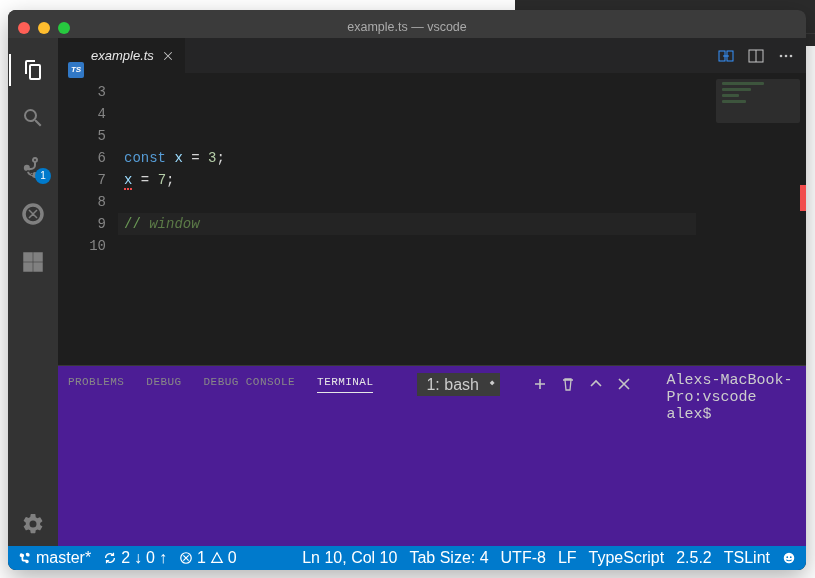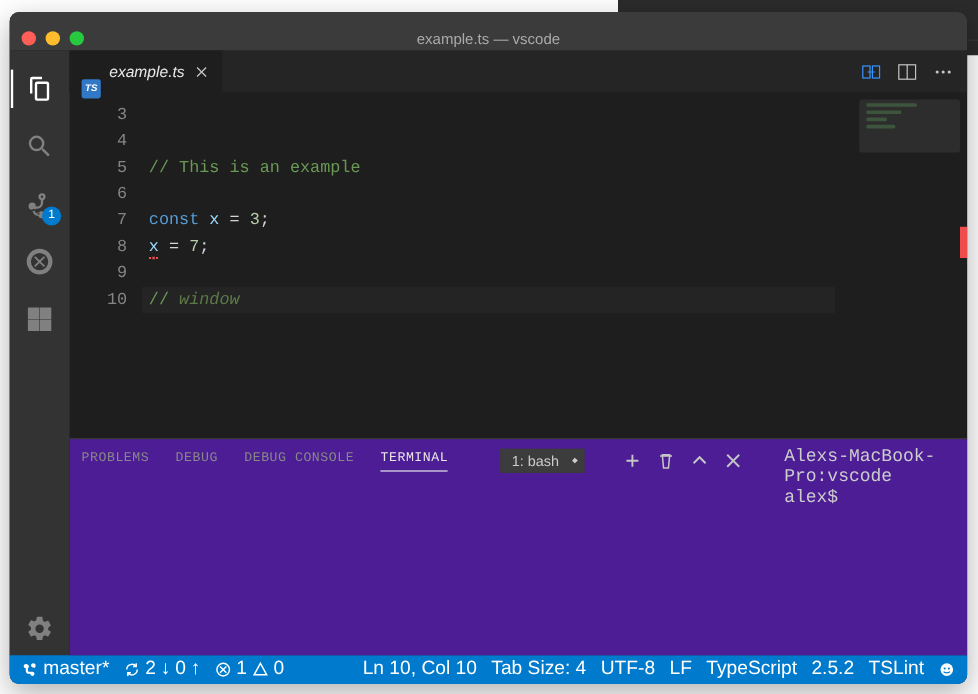--- a/index.html
+++ b/index.html
@@ -18,22 +18,22 @@
     border-radius: 8px;
     overflow: hidden;
     display: flex;
     flex-direction: column;
     box-shadow: 0 8px 24px rgba(0,0,0,0.3);
   }
   .titlebar {
     height: 28px;
     background: #3b3b3b;
     display: flex;
-    align-items: flex-start;
-    padding: 16px 10px;
+    align-items: flex-end;
+    padding: 4px 10px;
     position: relative;
     flex-shrink: 0;
   }
   .traffic-lights { display: flex; gap: 8px; }
   .tl { width: 12px; height: 12px; border-radius: 50%; }
   .tl.red { background: #ff5f56; }
   .tl.yellow { background: #ffbd2e; }
   .tl.green { background: #27c93f; }
   .titlebar-title {
     position: absolute;
@@ -190,21 +190,21 @@
     color: #888;
     height: 32px;
   }
   .panel-tab { cursor:pointer; letter-spacing:0.04em; padding-bottom:4px;}
   .panel-tab.active { color:#e7e7e7; border-bottom:1px solid #e7e7e7;text-align:center; }
   .panel-spacer { flex:1; }
   .panel-select {
     background:#3c3c3c;
     border:1px solid #3c3c3c;
     color:#ccc;
-    font-size:12px;
+    font-size:16px;
     padding:2px 20px 2px 8px;
     appearance:none;
     position:relative;
   }
   .select-wrap { position:relative; }
   .select-wrap::after { content:"◆"; font-size:8px; color:#ccc; position:absolute; right:6px; top:5px; pointer-events:none;}
   .panel-actions { display:flex; align-items:center; gap:12px; color:#c5c5c5; margin-left:10px;}
   .panel-actions .icon { width:16px;height:16px;display:flex;align-items:center;justify-content:center;cursor:pointer;}
   .terminal-body {
     flex:1;
@@ -351,21 +351,20 @@
                 <div>5</div>
                 <div>6</div>
                 <div>7</div>
                 <div>8</div>
                 <div>9</div>
                 <div>10</div>
               </div>
             <div class="code" id="code">
                 <div class="line">&nbsp;</div>
                 <div class="line">&nbsp;</div>
-                <div class="line"><span class="tok-comment">// This is an example</span></div>
                 <div class="line">&nbsp;</div>
                 <div class="line"><span class="tok-keyword">const</span><span class=""> </span><span class="tok-var">x</span><span class=""> = </span><span class="tok-num">3</span><span class="">;</span></div>
                 <div class="line"><span class="tok-var tok-err">x</span><span class=""> = </span><span class="tok-num">7</span><span class="">;</span></div>
                 <div class="line">&nbsp;</div>
                 <div class="line current"><span class="tok-comment">// </span><span class="tok-faded">window</span></div>
               </div>
           </div>
           <div class="minimap">
             <div class="mm-line" style="width:50%"></div>
             <div class="mm-line" style="width:35%"></div>

